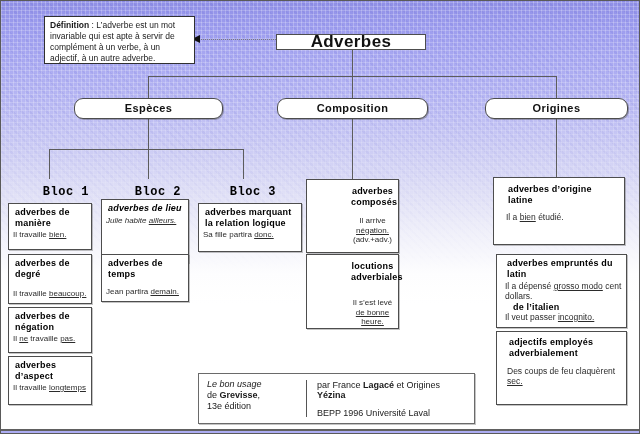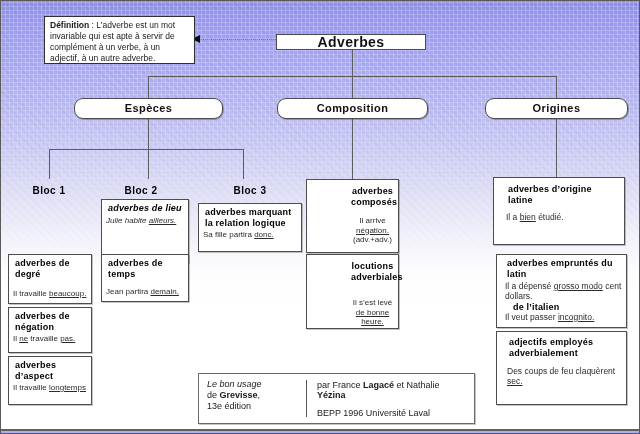--- a/index.html
+++ b/index.html
@@ -13,33 +13,33 @@
   #texture{
     position:absolute; left:0; top:0; width:100%; height:270px; pointer-events:none;
     background-image:
       repeating-linear-gradient(90deg, rgba(255,255,255,0.22) 0 1px, transparent 1px 4px),
       repeating-linear-gradient(0deg, rgba(255,255,255,0.20) 0 1px, transparent 1px 4px),
       repeating-linear-gradient(45deg, rgba(80,80,200,0.08) 0 2px, transparent 2px 6px);
     -webkit-mask-image:linear-gradient(to bottom,#000 35%,transparent 100%);
             mask-image:linear-gradient(to bottom,#000 35%,transparent 100%);
   }
   .box{position:absolute; background:#fff; border:1px solid #4d4d4d; box-sizing:border-box;}
-  .lvl1{ text-align:center; font-weight:bold; font-size:14px; letter-spacing:.4px; color:#111;}
+  .lvl1{ text-align:center; font-weight:bold; font-size:17px; letter-spacing:.4px; color:#111;}
   .lvl2{ text-align:center; font-weight:bold; font-size:11px; letter-spacing:.4px; color:#111;
          box-shadow:1px 1px 0 rgba(60,60,60,.35);border-radius:9px;}
   .defbox{font-size:8.5px; line-height:11px; color:#1a1a1a; padding:3px 5px; border:1px solid #303030;}
   .small{padding:3px 4px; box-shadow:1px 1px 0 rgba(60,60,60,.3);}
   .small .t{font-weight:bold; font-size:9px; line-height:10.5px; color:#000; letter-spacing:.2px; padding-left:2px;}
   .small .ex{font-size:8px; line-height:9.5px; color:#2b2b2b; margin-top:2px;}
   .centered{text-align:center;padding-left:44px;}
   .centered .t{padding-left:0;}
   .u{text-decoration:underline;}
   .b{font-weight:bold;}
   .i{font-style:italic;}
-  .bloclabel{position:absolute; font-weight:bold; font-size:10px; color:#000; text-align:center; letter-spacing:.5px;}
+  .bloclabel{position:absolute; font-weight:bold; font-size:12px; color:#000; text-align:right; letter-spacing:.5px;font-family:Liberation Mono, monospace;}
   .hline,.vline{position:absolute; background:#5c5c5c;}
   .hline{height:1px;} .vline{width:1px;}
   .arrowline{position:absolute; border-top:1px dotted #7a7a7a; height:0;}
   .arrowhead{position:absolute; width:0; height:0;
     border-top:4px solid transparent; border-bottom:4px solid transparent; border-right:8px solid #101010;}
   .credits{border:1px solid #6a6a6a; box-shadow:1px 1px 0 rgba(60,60,60,.3); display:flex; font-size:9px; color:#1a1a1a;}
   .credits .left{width:95px; padding:5px 4px 4px 8px; line-height:11px;}
   .credits .div{width:1px; background:#555; margin:6px 0;}
   .credits .right{flex:1; padding:6px 4px 4px 10px; line-height:10px;}
   .credits .right .row1{margin-bottom:8px;}
@@ -82,22 +82,26 @@
   </div>
   <div class="box lvl2" style="left:276px; top:97px; width:151px; height:21px; line-height:19px;">
     <span>Composition</span>
   </div>
   <div class="box lvl2" style="left:484px; top:97px; width:143px; height:21px; line-height:19px;">
     <span>Origines</span>
   </div>
 
   <div class="bloclabel" style="left:8px;  top:184px; width:80px;">Bloc 1</div>
   <div class="bloclabel" style="left:100px; top:184px; width:80px;">Bloc 2</div>
-  <div class="bloclabel" style="left:209px; top:184px; width:80px;">Bloc 3</div>
+  <div class="bloclabel" style="left:195px; top:184px; width:80px;">Bloc 3</div>
 
+  <div class="box small" style="left:7px; top:202px; width:84px; height:47px;">
+    <div class="t">adverbes de manière</div>
+    <div class="ex"><span>Il travaille </span><span class="u">bien.</span></div>
+  </div>
   <div class="box small" style="left:7px; top:253px; width:84px; height:50px;">
     <div class="t">adverbes de degré</div>
     <div class="ex" style="margin-top:10px;"><span>Il travaille </span><span class="u">beaucoup.</span></div>
   </div>
   <div class="box small" style="left:7px; top:306px; width:84px; height:46px;">
     <div class="t">adverbes de négation</div>
     <div class="ex"><span>Il </span><span class="u">ne</span><span> travaille </span><span class="u">pas.</span></div>
   </div>
   <div class="box small" style="left:7px; top:355px; width:84px; height:49px;">
     <div class="t">adverbes d’aspect</div>
@@ -150,20 +154,20 @@
   </div>
 
   <div class="box credits" style="left:197px; top:372px; width:277px; height:51px;">
     <div class="left">
       <div class="i">Le bon usage</div>
       <div><span>de </span><span class="b">Grevisse</span><span>,</span></div>
       <div>13e édition</div>
     </div>
     <div class="div"></div>
     <div class="right">
-      <div class="row1"><span>par France </span><span class="b">Lagacé</span><span>  et Nathalie </span><span class="b">Yézina</span></div>
+      <div class="row1"><span>par France </span><span class="b">Lagacé</span><span>  et Origines </span><span class="b">Yézina</span></div>
       <div>BEPP  1996  Université Laval</div>
     </div>
   </div>
 
   <div class="botline"></div>
   <div class="botstrip"></div>
 </div>
 
 </body></html>

